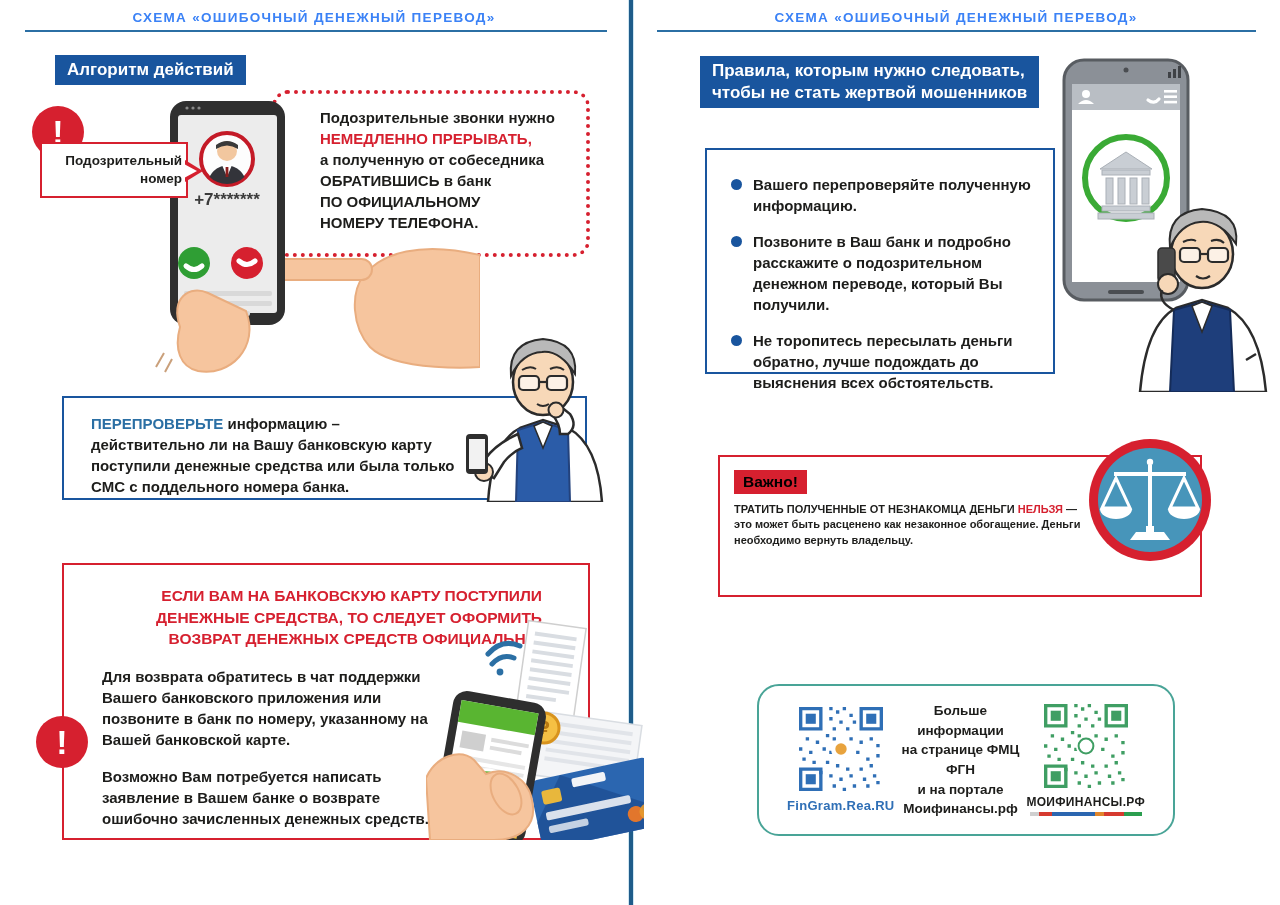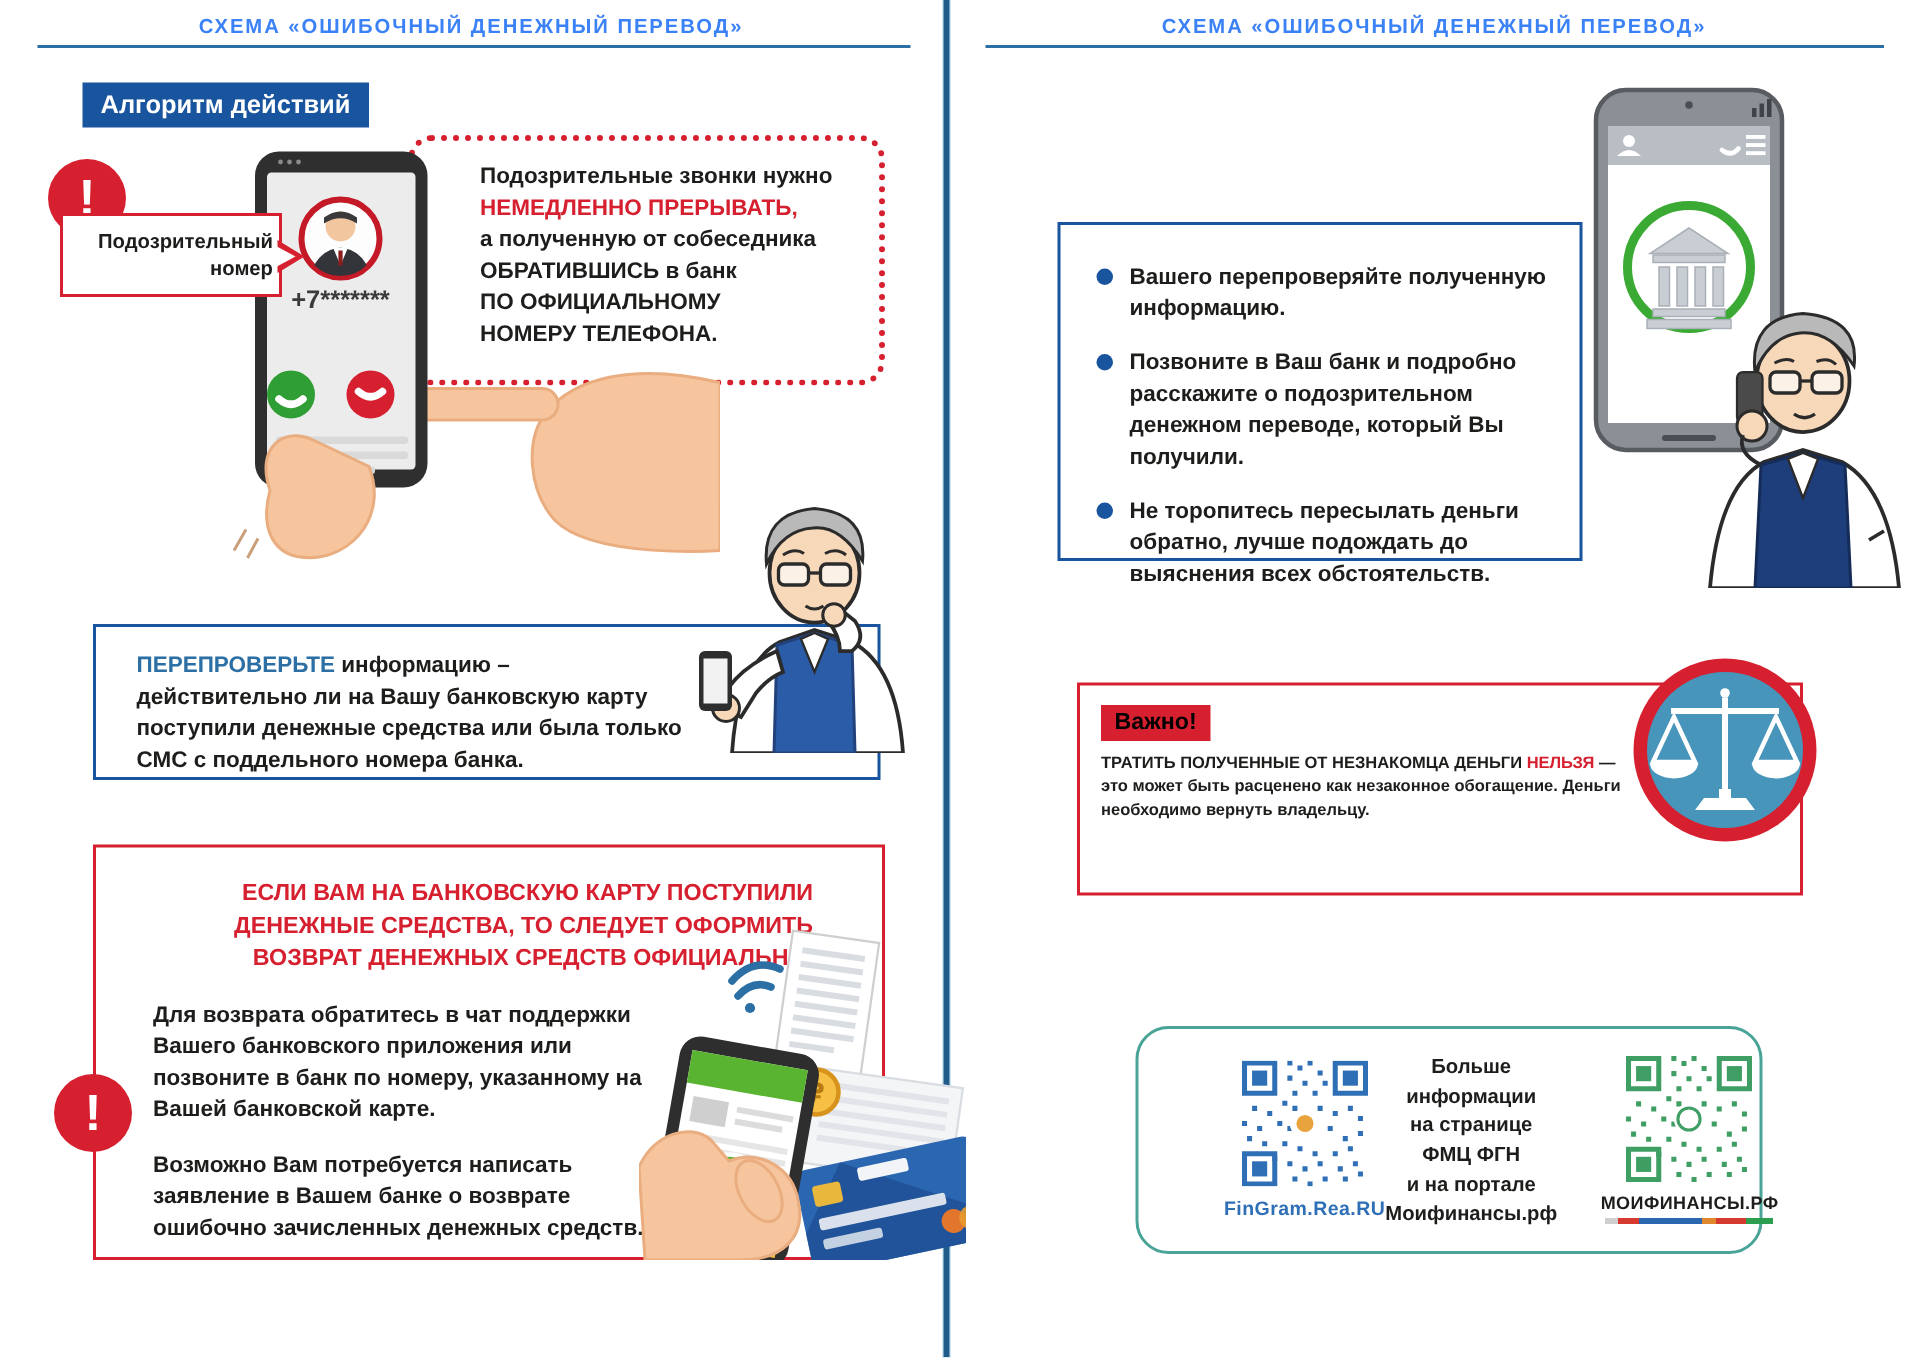--- a/index.html
+++ b/index.html
@@ -22,21 +22,21 @@
              font-size:13.5px;line-height:1.35;padding:8px 4px;z-index:3;}
   .ptr-o{position:absolute;right:-17px;top:16px;width:0;height:0;border-top:11px solid transparent;
          border-bottom:11px solid transparent;border-left:18px solid #d6202f;}
   .ptr-i{position:absolute;right:-11px;top:20px;width:0;height:0;border-top:7px solid transparent;
          border-bottom:7px solid transparent;border-left:13px solid #fff;}
   .bullet-item{display:flex;gap:11px;margin-bottom:15px;}
   .bullet-dot{width:11px;height:11px;border-radius:50%;background:#19559e;margin-top:5px;flex:none;}
   .badge-red{background:#d6202f;color:#000000;font-weight:700;font-size:15.5px;padding:3px 9px;display:inline-block;}
   .footer-box{border:2.5px solid #49a497;border-radius:22px;background:#fff;box-sizing:border-box;
               display:flex;align-items:center;justify-content:space-between;padding:0 28px;z-index:1;}
-  .qr-wrap{display:flex;flex-direction:column;align-items:center;margin-left:29px;}
+  .qr-wrap{display:flex;flex-direction:column;align-items:center;}
   .qr{width:84px;height:84px;}
   .cap-blue{color:#2f6fb6;font-weight:700;font-size:13px;letter-spacing:.3px;margin-top:7px;}
   .cap-dark{color:#1d1d1b;font-weight:700;font-size:12px;letter-spacing:.3px;margin-top:7px;}
   .stripe{width:112px;height:4px;margin-top:3px;
           background:linear-gradient(90deg,#cfcfcf 0 8%,#d63a2f 8% 20%,#2b66b0 20% 58%,#e0862c 58% 66%,#d63a2f 66% 84%,#2b9e4f 84% 100%);}
   .ill{z-index:2;}
   svg text{font-family:"Liberation Sans","DejaVu Sans",sans-serif;}
 </style>
 </head>
 <body>
@@ -118,21 +118,21 @@
   </svg>
 
   <div class="abs excl" style="left:32px;top:106px;">!</div>
   <div class="abs label-box" style="left:40px;top:142px;width:136px;">
     <div>Подозрительный</div>
     <div>номер</div>
     <div class="ptr-o"></div>
     <div class="ptr-i"></div>
   </div>
 
-  <div class="abs box-blue" style="left:62px;top:416px;width:525px;height:104px;padding:15px 18px 10px 27px;">
+  <div class="abs box-blue" style="left:62px;top:396px;width:525px;height:104px;padding:15px 18px 10px 27px;">
     <div class="t" style="width:400px;">
       <span class="blue">ПЕРЕПРОВЕРЬТЕ</span><span> информацию –</span>
     </div>
     <div class="t" style="width:392px;">действительно ли на Вашу банковскую карту поступили денежные средства или была только СМС с поддельного номера банка.</div>
   </div>
 
   <svg class="abs ill" style="left:448px;top:330px;" width="182" height="172" viewBox="0 0 182 172">
     <path d="M40,172 Q44,112 72,98 L95,90 L120,98 Q150,114 154,172 Z" fill="#fff" stroke="#2b2b2b" stroke-width="2.5"></path>
     <path d="M70,100 L95,92 L120,100 L122,172 L68,172 Z" fill="#2b5ca8" stroke="#23427c" stroke-width="2"></path>
     <path d="M86,96 L95,118 L104,96 L95,92 Z" fill="#fff" stroke="#2b2b2b" stroke-width="1.5"></path>
@@ -220,20 +220,24 @@
       <text x="64" y="188" text-anchor="middle" font-size="13" font-weight="bold" fill="#fff">PAY</text>
       <rect x="24" y="214" width="78" height="9" fill="#f6c23d"></rect>
     </g>
     <path d="M0,168 C10,146 34,138 48,150 L60,164 C80,156 102,168 106,190 C112,216 94,230 68,230 L4,230 Z" fill="#f6c59e" stroke="#e9ad7f" stroke-width="2"></path>
     <ellipse cx="80" cy="184" rx="13" ry="22" transform="rotate(-28 80 184)" fill="#f6c59e" stroke="#e9ad7f" stroke-width="2"></ellipse>
   </svg>
 
   <div class="abs hdr" style="left:632px;top:10px;width:648px;">СХЕМА «ОШИБОЧНЫЙ ДЕНЕЖНЫЙ ПЕРЕВОД»</div>
   <div class="abs hline" style="left:657px;top:30px;width:599px;"></div>
 
+  <div class="abs badge-blue" style="left:700px;top:56px;">
+    <div>Правила, которым нужно следовать,</div>
+    <div>чтобы не стать жертвой мошенников</div>
+  </div>
 
   <svg class="abs" style="left:1056px;top:56px;z-index:1;" width="140" height="252" viewBox="0 0 140 252">
     <rect x="8" y="4" width="124" height="240" rx="20" fill="#8b9097" stroke="#585c61" stroke-width="3"></rect>
     <circle cx="70" cy="14" r="2.5" fill="#4a4d51"></circle>
     <g fill="#3f4246">
       <rect x="112" y="16" width="3" height="6"></rect>
         <rect x="117" y="13" width="3" height="9"></rect>
         <rect x="122" y="10" width="3" height="12"></rect>
     </g>
     <rect x="16" y="28" width="108" height="198" fill="#fff"></rect>

